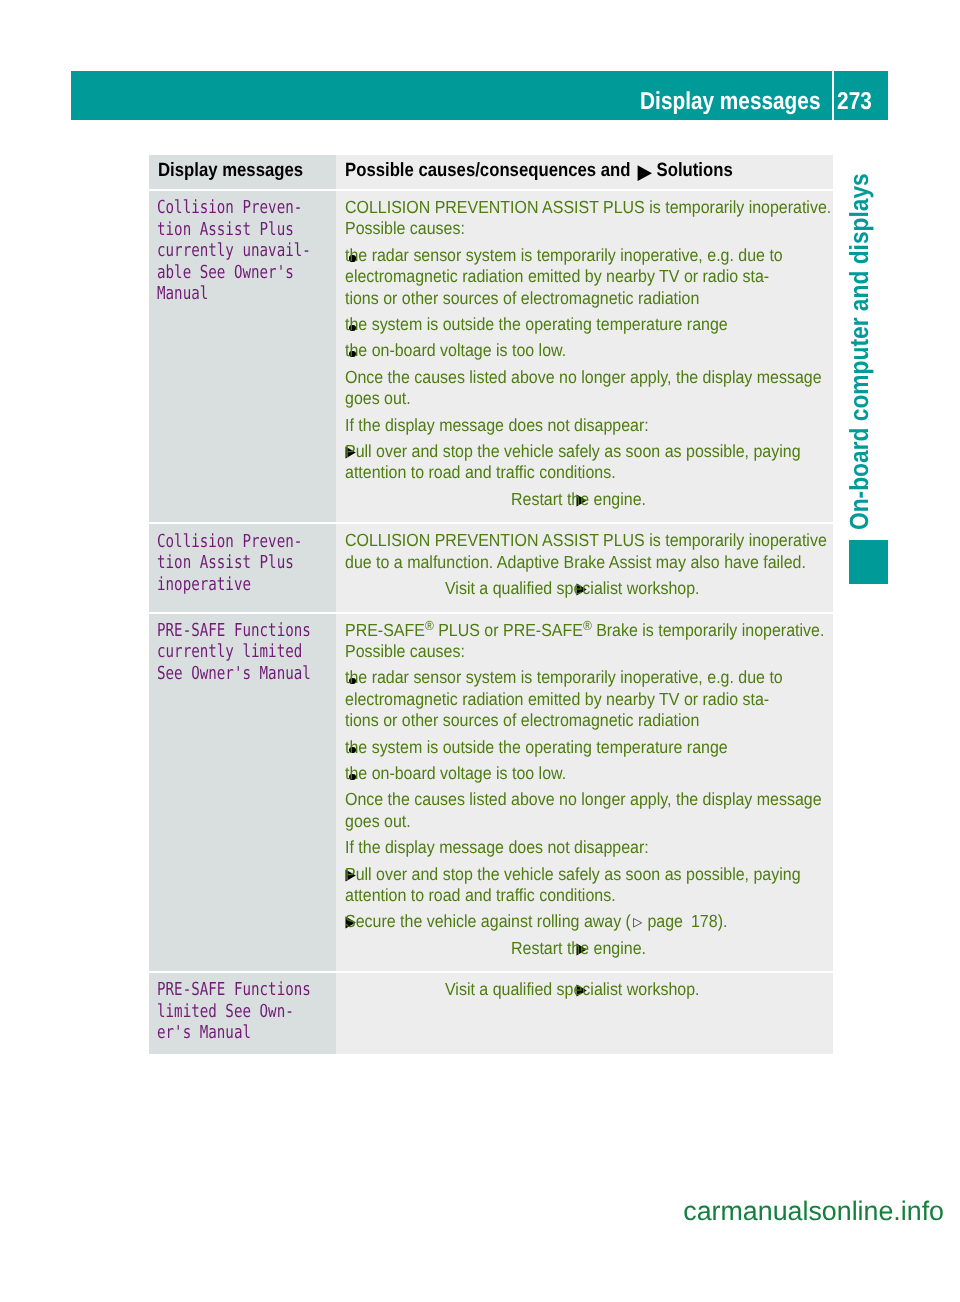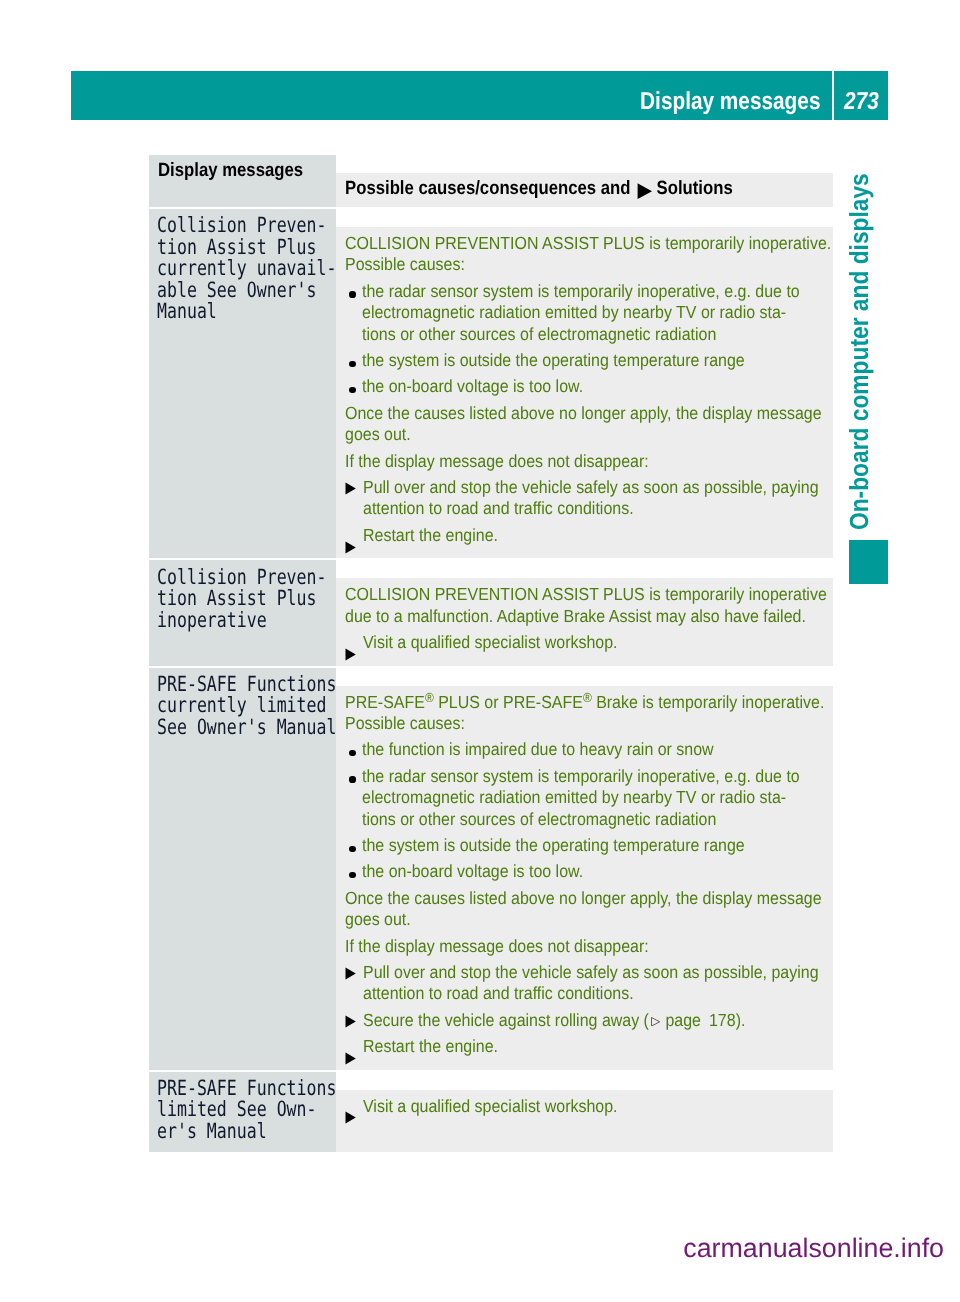--- a/index.html
+++ b/index.html
@@ -10,66 +10,66 @@
   .page{position:relative;width:960px;height:1302px;overflow:hidden;background:#fff;}
 
   
   .hdr{position:absolute;left:71px;top:71px;width:817px;height:49px;background:#009a99;}
   .hdr-title{position:absolute;left:0;top:0;width:760.8px;height:49px;line-height:49px;
        color:#fff;font-size:24.5px;font-weight:bold;text-align:right;
        padding-right:11.7px;box-sizing:border-box;overflow:hidden;}
   .hdr-title span{display:inline-block;transform:scaleX(0.849) translateY(6px);transform-origin:right center;}
   .hdr-sep{position:absolute;left:760.8px;top:0;width:2.2px;height:49px;background:#fff;}
   .hdr-page{position:absolute;left:763px;top:0;width:54px;height:40px;
-       line-height:49px;text-align:center;color:#fff;font-size:24.5px;font-weight:bold;font-style:italic;}
+       line-height:49px;color:#fff;font-size:24.5px;font-weight:bold;}
   .hdr-page span{display:inline-block;transform:scaleX(0.849) translateY(6px);transform-origin:center center;}
 
   
   .vtab-text{position:absolute;left:845.5px;top:530.3px;white-space:nowrap;color:#009a99;
        font-size:26.16px;font-weight:bold;transform-origin:0 0;
        transform:rotate(-90deg) scaleX(0.8705);line-height:26.16px;}
   .vtab-sq{position:absolute;left:849px;top:540px;width:39px;height:44px;background:#009a99;}
 
   
   .tbl{position:absolute;left:149px;top:155px;width:684px;}
   .row{display:flex;margin-bottom:2px;}
   .c1{width:187px;background:#d9dedf;box-sizing:border-box;}
-  .c2{width:497px;background:#ededed;box-sizing:border-box;margin-top:18px;}
+  .c2{width:497px;background:#ededed;box-sizing:border-box;}
 
   .hdrow .c1{padding:6px 0 8px 9.2px;}
   .hdrow .c2{padding:6px 0 8px 9.2px;}
   .th{font-weight:bold;font-size:19.2px;color:#000;line-height:19.2px;white-space:nowrap;
       display:inline-block;transform:scaleX(0.872);transform-origin:left center;}
   .tri-solid{display:inline-block;width:19.2px;height:16.3px;vertical-align:-3.6px;
        position:relative;}
   .tri-solid svg{position:absolute;left:2.3px;top:1.3px;transform:scaleX(1.23);transform-origin:left center;}
 
-  .c1 .msg{color:#0f172a;font-family:"DejaVu Sans Mono",monospace;font-size:21px;
+  .c1 .msg{color:#701a75;font-family:"DejaVu Sans Mono",monospace;font-size:18px;
        line-height:21.5px;padding:6.3px 0 10px 8.3px;}
   .c1 .msg > div{transform:scaleX(0.7885);transform-origin:left center;white-space:pre;}
   .c2 .body{padding:6.0px 8px 12px 9.2px;font-size:17.6px;line-height:21.4px;color:#4d7c0f;}
   .c2 .body .ln{transform:scaleX(0.908);transform-origin:left center;}
   .body p{margin:0 0 5px 0;}
   .body p:last-child{margin-bottom:0;}
-  .li{display:flex;margin:0 0 5px 0;}
+  .li{display:flex;margin:0 0 5px 0;flex-direction:column;}
   .li:last-child{margin-bottom:0;align-items:center;}
   .li .gl{flex:none;}
   .li.dot .gl{width:16.7px;position:relative;}
   .li.dot .gl i{position:absolute;left:4.2px;top:10.6px;width:6.2px;height:6.2px;
        border-radius:50%;background:#000;display:block;}
   .li.arr .gl{width:17.4px;position:relative;}
   .li.arr .gl svg{position:absolute;left:-0.2px;top:5.1px;}
   .li .tx{flex:1;}
   .ln{display:block;white-space:nowrap;}
   sup{font-size:13.2px;vertical-align:5.6px;line-height:0;}
   .tri-hollow{display:inline-block;width:13.3px;height:9.6px;vertical-align:-0.7px;
        position:relative;}
   .tri-hollow svg{position:absolute;left:1.6px;top:0;}
-  .watermark{position:absolute;left:0;top:1235px;width:944px;text-align:right;
-       color:#701a75;font-size:26.8px;line-height:26.8px;}
+  .watermark{position:absolute;left:0;top:1198px;width:944px;text-align:right;
+       color:#15803d;font-size:26.8px;line-height:26.8px;}
 </style>
 </head>
 <body>
 
 <div class="page">
   <div class="hdr">
     <div class="hdr-title"><span>Display messages</span></div>
     <div class="hdr-sep"></div>
     <div class="hdr-page"><span>273</span></div>
   </div>
@@ -194,28 +194,20 @@
           <div class="body">
         <p>
           <span class="ln">PRE-SAFE<sup>®</sup> PLUS or PRE-SAFE<sup>®</sup> Brake is temporarily inoperative.</span>
           <span class="ln">Possible causes:</span>
         </p>
         <div class="li dot">
           <span class="gl">
                 <i></i>
               </span>
           <span class="tx">
-            <span class="ln">the function is impaired due to heavy rain or snow</span>
-          </span>
-        </div>
-        <div class="li dot">
-          <span class="gl">
-                <i></i>
-              </span>
-          <span class="tx">
             <span class="ln">the radar sensor system is temporarily inoperative, e.g. due to</span>
             <span class="ln">electromagnetic radiation emitted by nearby TV or radio sta-</span>
             <span class="ln">tions or other sources of electromagnetic radiation</span>
           </span>
         </div>
         <div class="li dot">
           <span class="gl">
                 <i></i>
               </span>
           <span class="tx">

